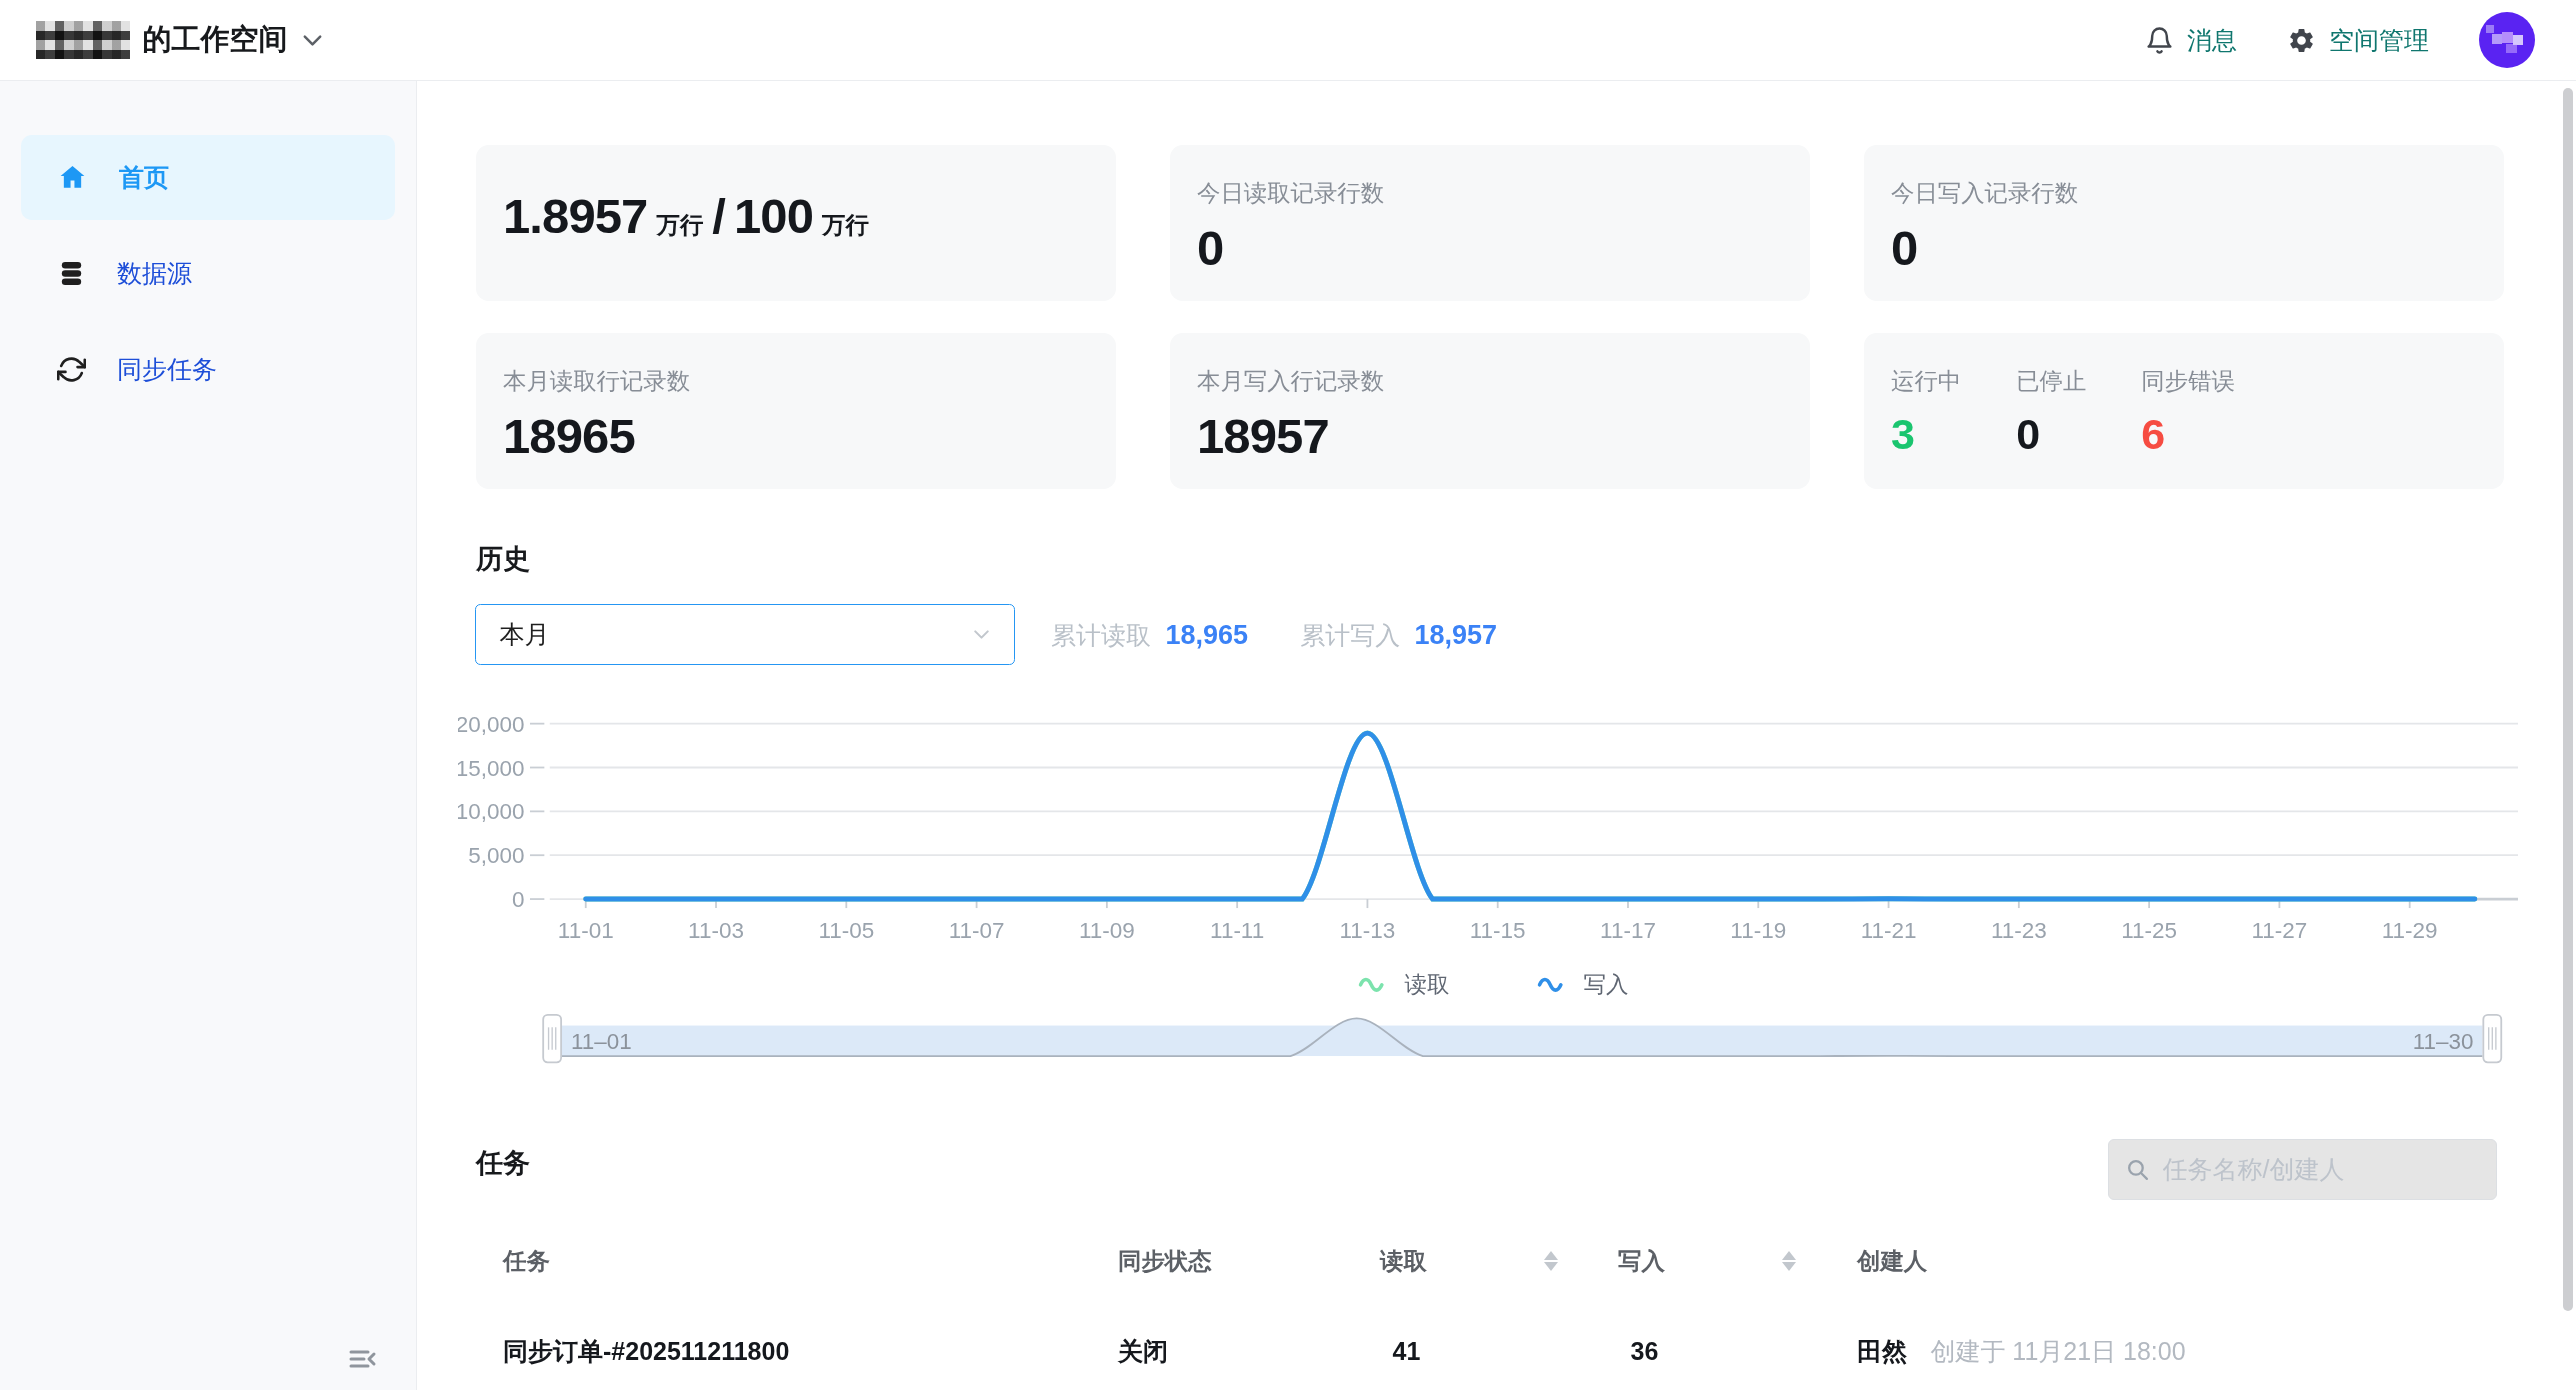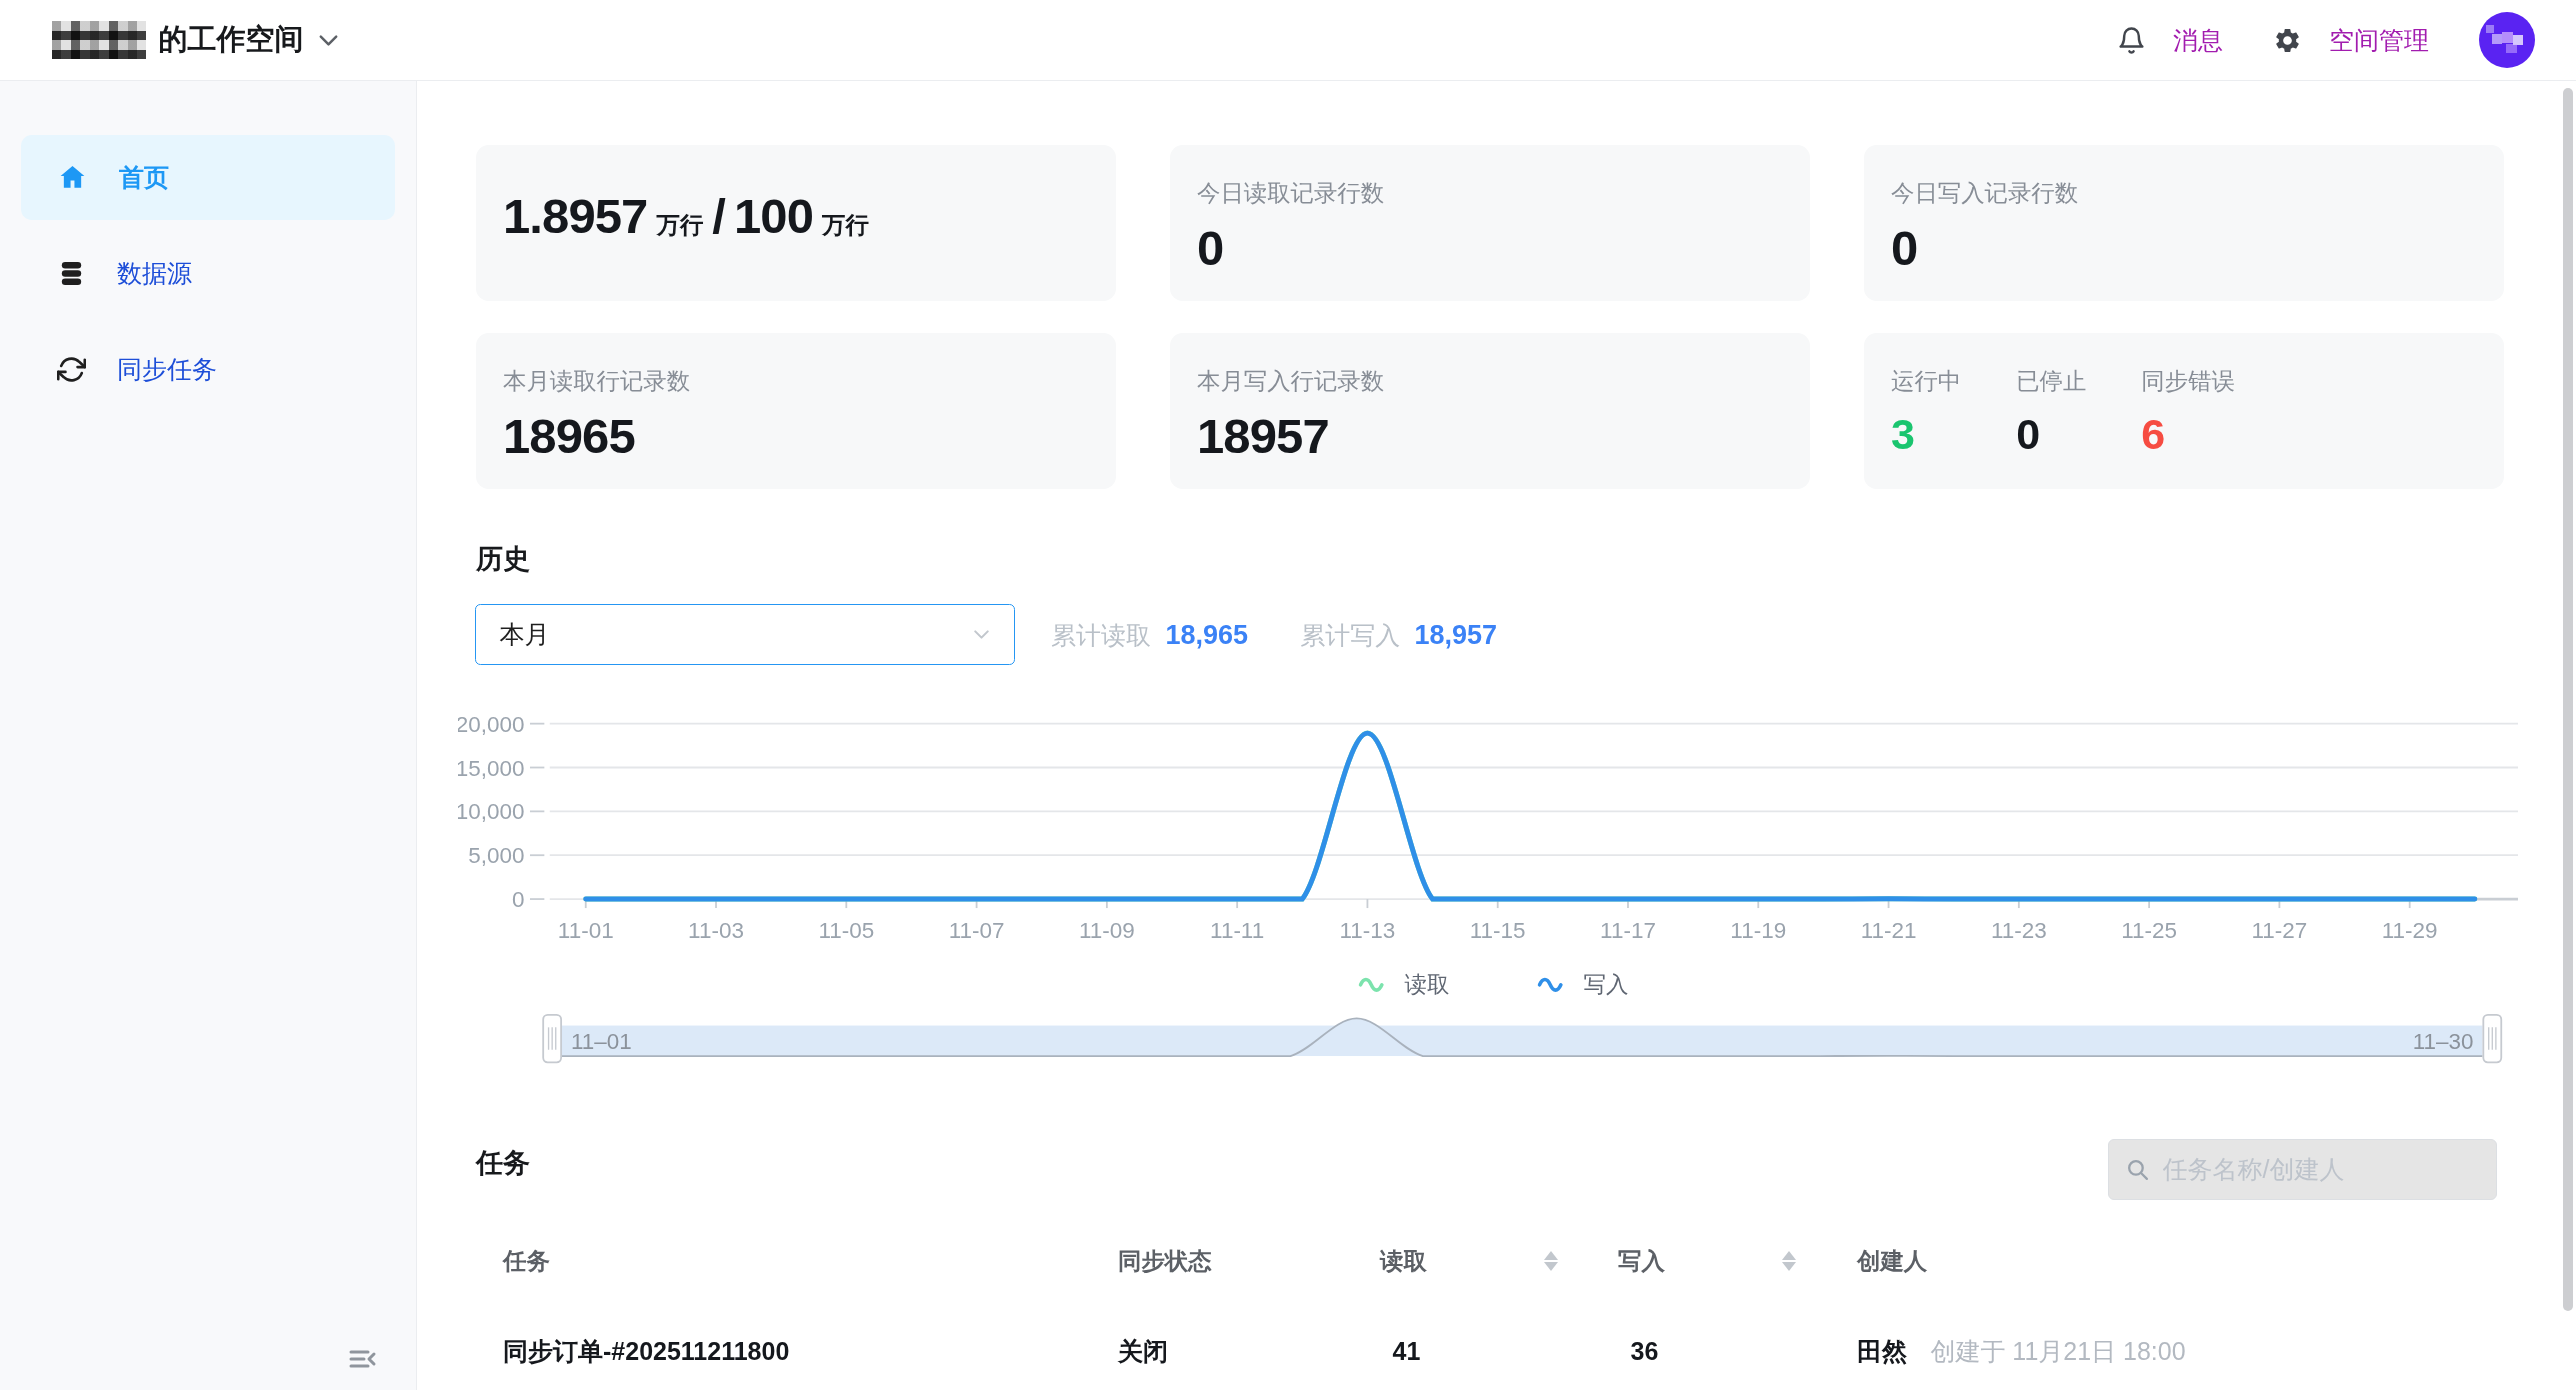--- a/index.html
+++ b/index.html
@@ -4,29 +4,29 @@
 <style>
   * { margin:0; padding:0; box-sizing:border-box; }
   html,body { width:2576px; height:1391px; }
   body {
     position:relative; overflow:hidden; background:#fff;
     font-family:"Liberation Sans","DejaVu Sans",sans-serif; color:#17191c;
   }
   
   .topbar { position:absolute; left:0; top:0; width:2576px; height:81px; background:#fff;
     border-bottom:0.9px solid #ebedf0; display:flex; align-items:center; z-index:5; }
-  .ws { display:flex; align-items:center; gap:12.6px; margin-left:52px; cursor:pointer; }
+  .ws { display:flex; align-items:center; gap:12.6px; margin-left:36px; cursor:pointer; }
   .ws-redacted { display:inline-block; width:94px; height:38px;
     background-image:
       repeating-linear-gradient(0deg, rgba(0,0,0,.72) 0 9px, rgba(255,255,255,.18) 9px 19px),
       repeating-linear-gradient(90deg, #8d8d8d 0 9px, #dcdcdc 9px 19px, #3f3f3f 19px 28px, #c4c4c4 28px 38px);
   }
   .ws-title { font-size:29px; font-weight:bold; color:#17191c; }
   .topnav { margin-left:auto; display:flex; align-items:center; gap:50px; margin-right:41px; }
-  .topnav-item { display:flex; align-items:center; gap:27px; font-size:25px; color:#a21caf; cursor:pointer; }
+  .topnav-item { display:flex; align-items:center; gap:13px; font-size:25px; color:#0f766e; cursor:pointer; }
   .avatar { position:relative; width:56px; height:56px; border-radius:50%; background:#5a23f2; overflow:hidden; cursor:pointer; }
   .avatar i { position:absolute; }
   
   .sidebar { position:absolute; left:0; top:81px; width:417px; height:1310px;
     background:#f8f9fb; border-right:0.9px solid #ebedf0; }
   .side-item { display:flex; align-items:center; gap:31px; width:374px; height:85px;
     margin:0 auto 10.8px; border-radius:10.8px; padding-left:36px; font-size:25px; color:#1d4ed8; cursor:pointer; }
   .side-item:first-child { margin-top:54px; }
   .side-item.active { background:#e7f6fe; color:#1d98f5; font-weight:bold; }
   .collapse-btn { position:absolute; right:36px; bottom:14.4px; cursor:pointer; }

